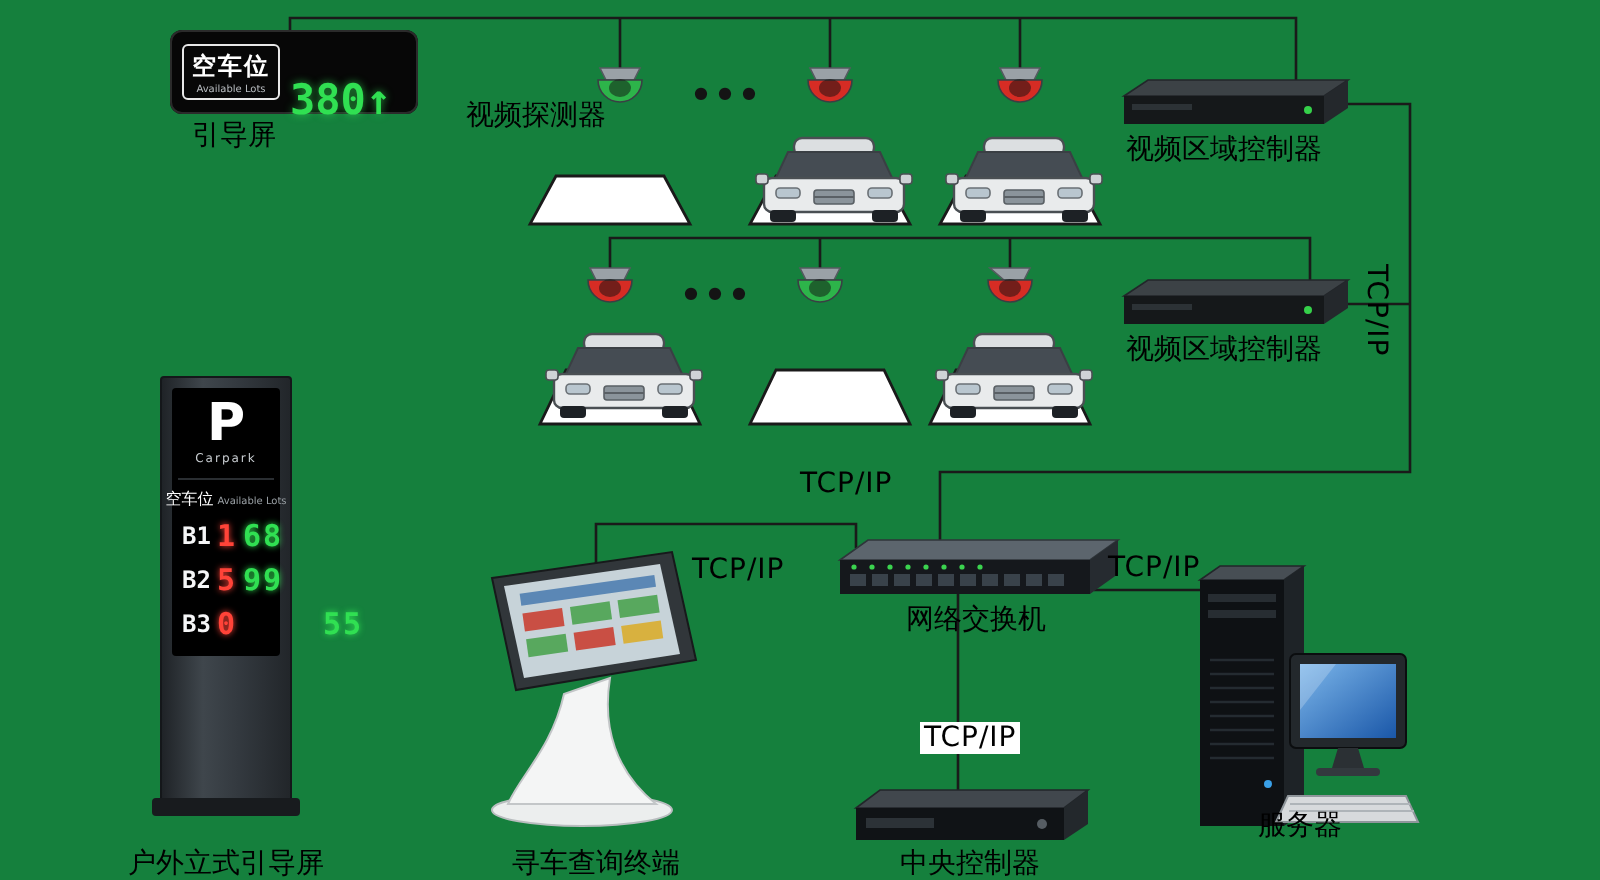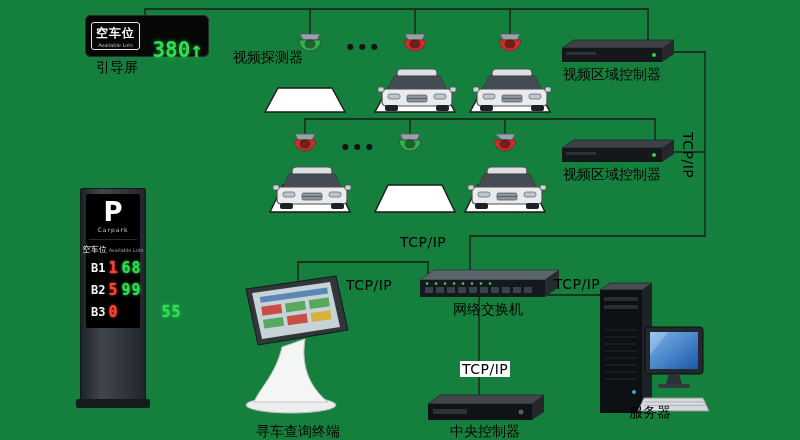--- a/index.html
+++ b/index.html
@@ -11,21 +11,21 @@
   .tcpip { position:absolute; font-size:14px; color:#000; white-space:nowrap; letter-spacing:.5px; }
   .tcpip.vertical { writing-mode:vertical-rl; }
   .dots { position:absolute; font-size:8px; letter-spacing:5px; color:#141414; }
 
   .led-sign { position:absolute; left:85px; top:15px; width:124px; height:42px; background:#070707;
     border-radius:6px; display:flex; align-items:center; padding:4px 6px; gap:5px;
     box-shadow:0 0 0 1px #2b2b2b inset; }
   .led-left { border:1px solid #e8e8e8; border-radius:3px; padding:2px 4px 1px; text-align:center; }
   .led-cn { color:#fff; font-size:12px; font-weight:bold; letter-spacing:1px; white-space:nowrap; }
   .led-en { color:#b9bdc1; font-size:5px; white-space:nowrap; }
-  .led-value { flex:1; text-align:right; font-family:"DejaVu Sans Mono","Liberation Mono",monospace;
+  .led-value { flex:1; text-align:left; font-family:"DejaVu Sans Mono","Liberation Mono",monospace;
     font-weight:bold; font-size:21px; line-height:1; white-space:nowrap;
     text-shadow:0 0 4px rgba(48,224,82,.7);margin-top:29px; }
 
   .pillar { position:absolute; left:80px; top:188px; width:66px; height:218px;
     background:linear-gradient(90deg,#1f2327,#3f464c 32%,#343a40 58%,#22262a);
     border:1px solid #14171a; border-radius:2px; }
   .pillar-screen { margin:5px 5px 0; background:#000; border-radius:2px; padding:5px 3px 7px; }
   .pillar-p { color:#fff; font-size:26px; font-weight:bold; text-align:center; line-height:1; }
   .pillar-brand { color:#c9ced2; font-size:6px; text-align:center; letter-spacing:1px; margin-top:1px; }
   .pillar-header { display:flex; gap:2px; align-items:baseline; justify-content:center; margin-top:6px;
@@ -250,20 +250,21 @@
   <div class="dots" style="left:342px;top:142px">●●●</div>
 
   <div class="cap" style="left:88px;top:59px;width:58px">引导屏</div>
   <div class="cap" style="left:226px;top:49px;width:84px">视频探测器</div>
   <div class="cap" style="left:552px;top:66px;width:120px">视频区域控制器</div>
   <div class="cap" style="left:552px;top:166px;width:120px">视频区域控制器</div>
   <div class="cap" style="left:440px;top:301px;width:96px">网络交换机</div>
   <div class="cap" style="left:437px;top:423px;width:96px">中央控制器</div>
   <div class="cap" style="left:619px;top:404px;width:62px">服务器</div>
   <div class="cap" style="left:246px;top:423px;width:104px">寻车查询终端</div>
+  <div class="cap" style="left:54px;top:423px;width:118px">户外立式引导屏</div>
 
   <div class="tcpip vertical" style="left:680px;top:132px">TCP/IP</div>
   <div class="tcpip" style="left:400px;top:234px">TCP/IP</div>
   <div class="tcpip" style="left:346px;top:277px">TCP/IP</div>
   <div class="tcpip" style="left:554px;top:276px">TCP/IP</div>
   <div class="tcpip" style="left:460px;top:361px;background:#fff;padding:0 2px">TCP/IP</div>
 
 </div>
 
 </body></html>

